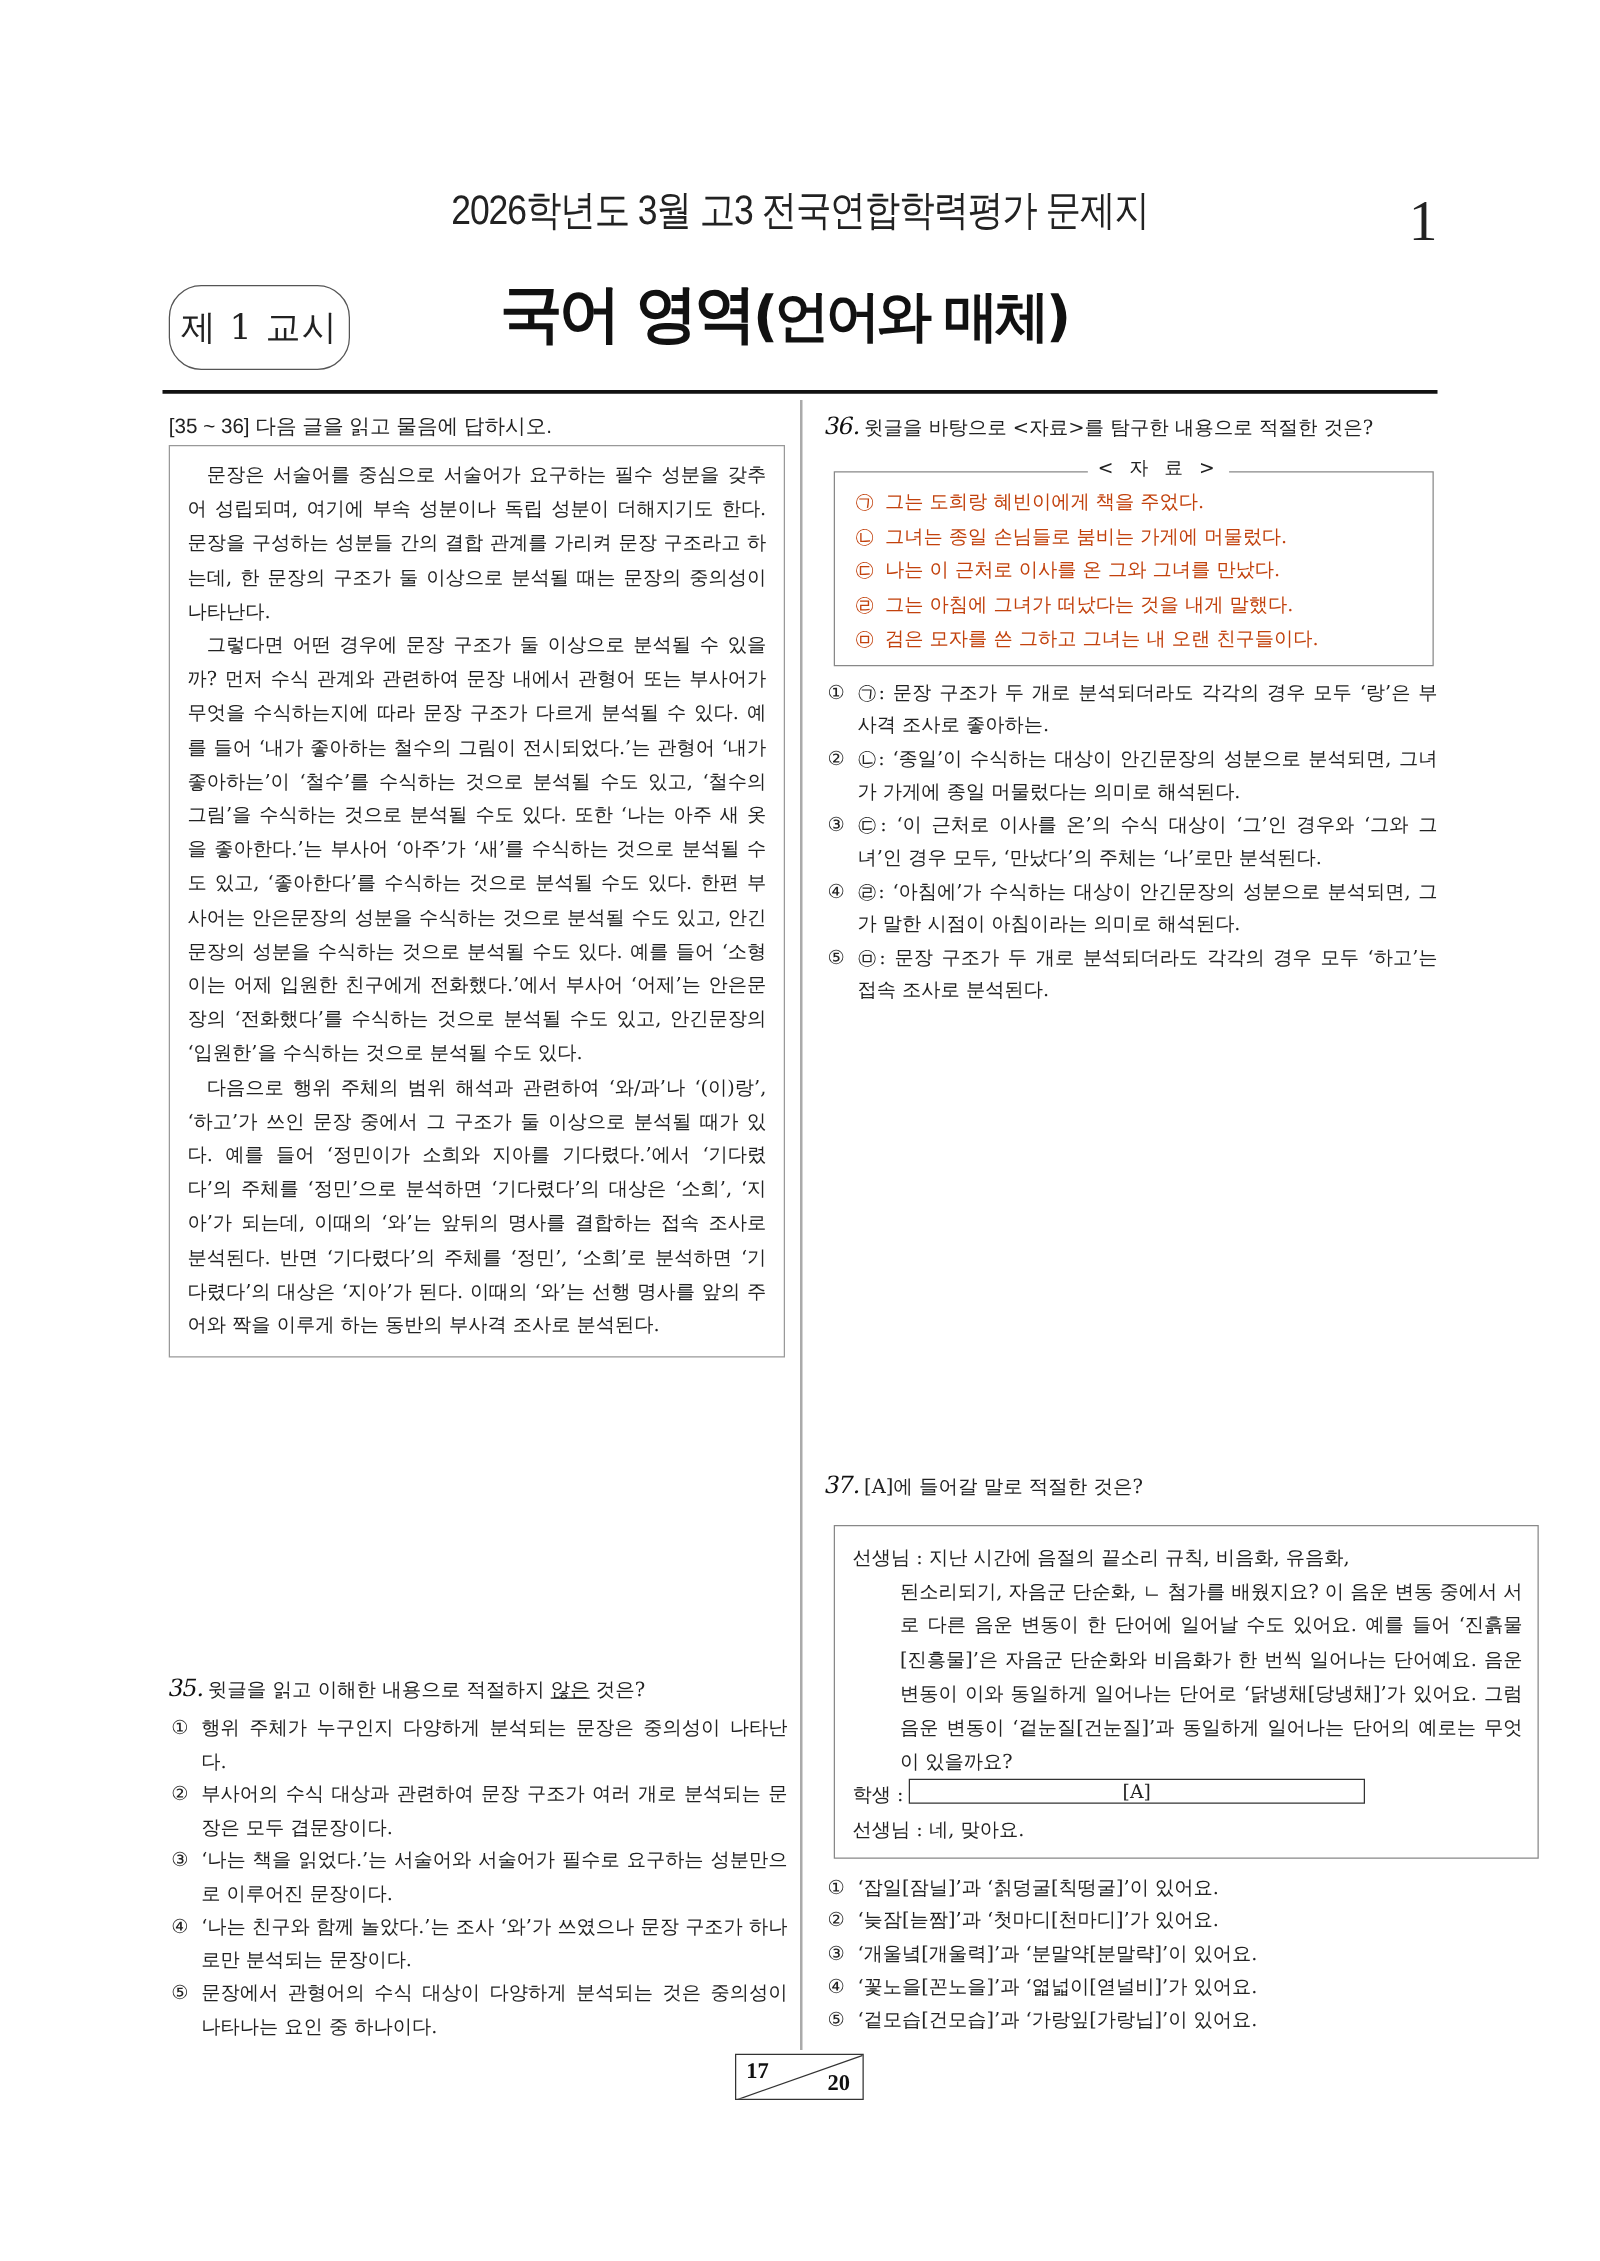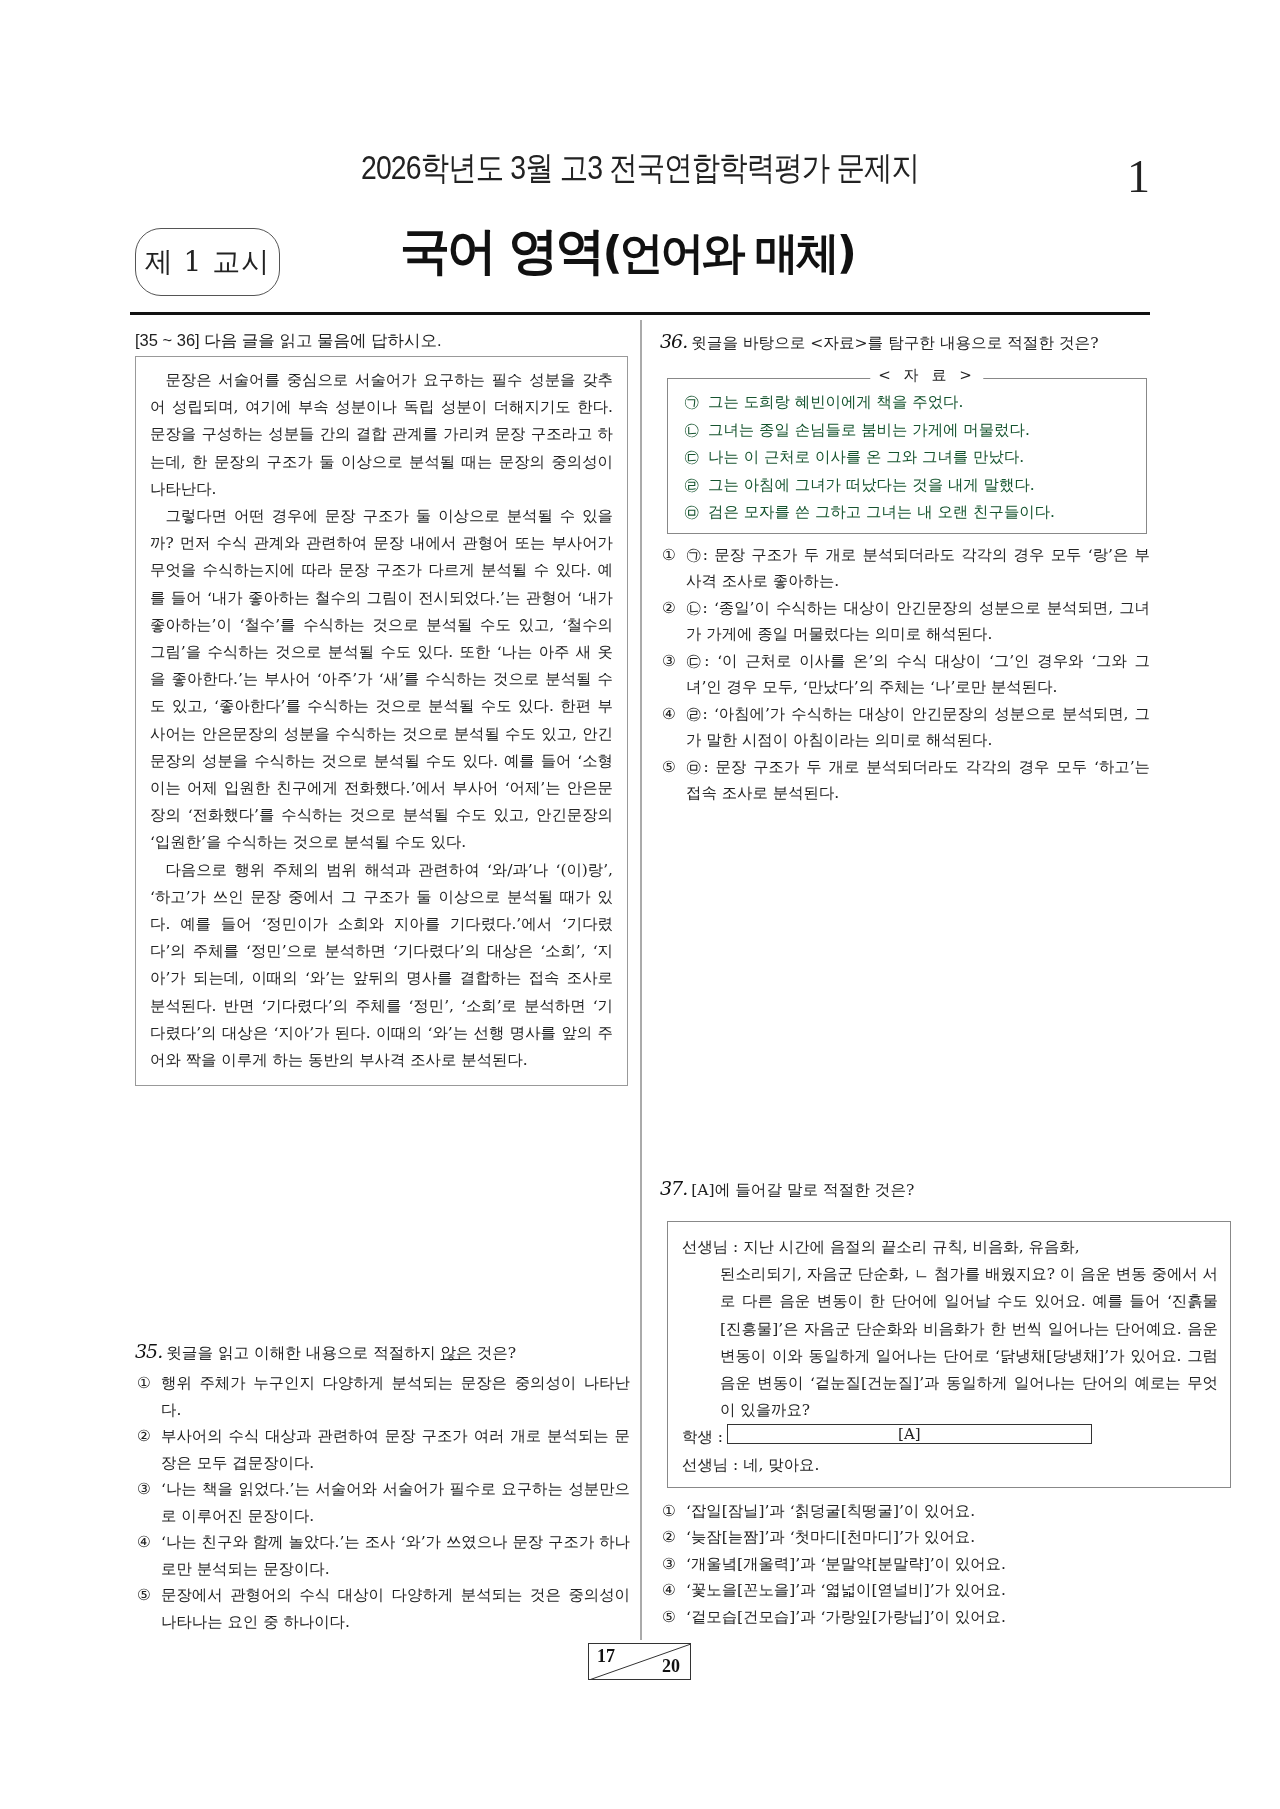--- a/index.html
+++ b/index.html
@@ -69,21 +69,21 @@
   .q37 { position: absolute; left: 660px; top: 1177px; width: 490px; }
 
   .data-box {
     position: relative; margin: 24px 0 0 7px; width: 480px;
     border: 1.5px solid #888; padding: 10px 12px 6px 16px;
   }
   .data-box-label {
     position: absolute; top: -13px; left: 50%; transform: translateX(-50%);
     background: #fff; padding: 0 8px; font-size: 15px; letter-spacing: 4px; color: #222; margin-left: 20px;
   }
-  .data-item { font-size: 15.4px; line-height: 27.5px; color: #14532d; }
+  .data-item { font-size: 15.4px; line-height: 27.5px; color: #c2410c; }
   .data-item .mark { display: inline-block; width: 24px; }
 
   .dialog-box {
     margin: 20px 0 0 7px; width: 564px;
     border: 1.5px solid #888; padding: 12px 12px 8px 14px;
     font-size: 15.4px; line-height: 27.2px; color: #222;
   }
   .dialog-line { display: flex; }
   .speaker { flex: 0 0 auto; }
   .utterance { flex: 1; text-align: justify; }

